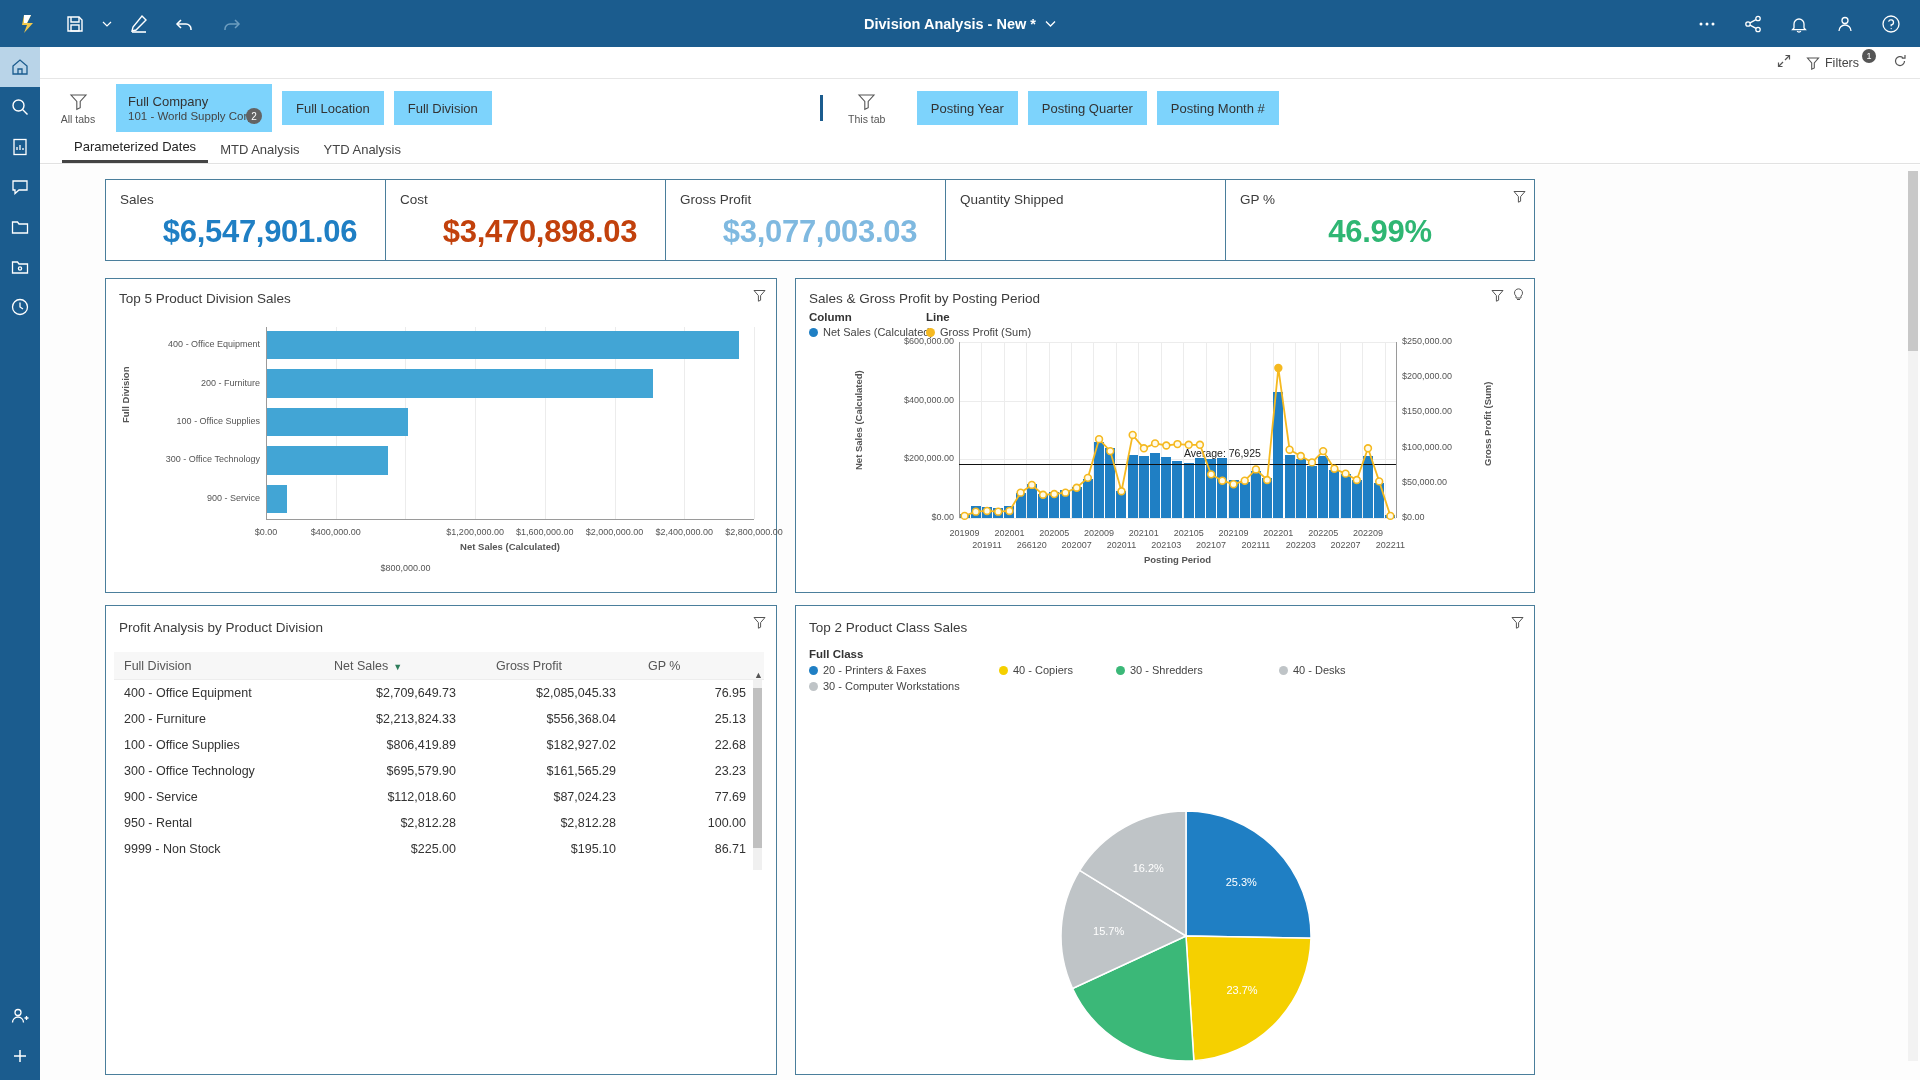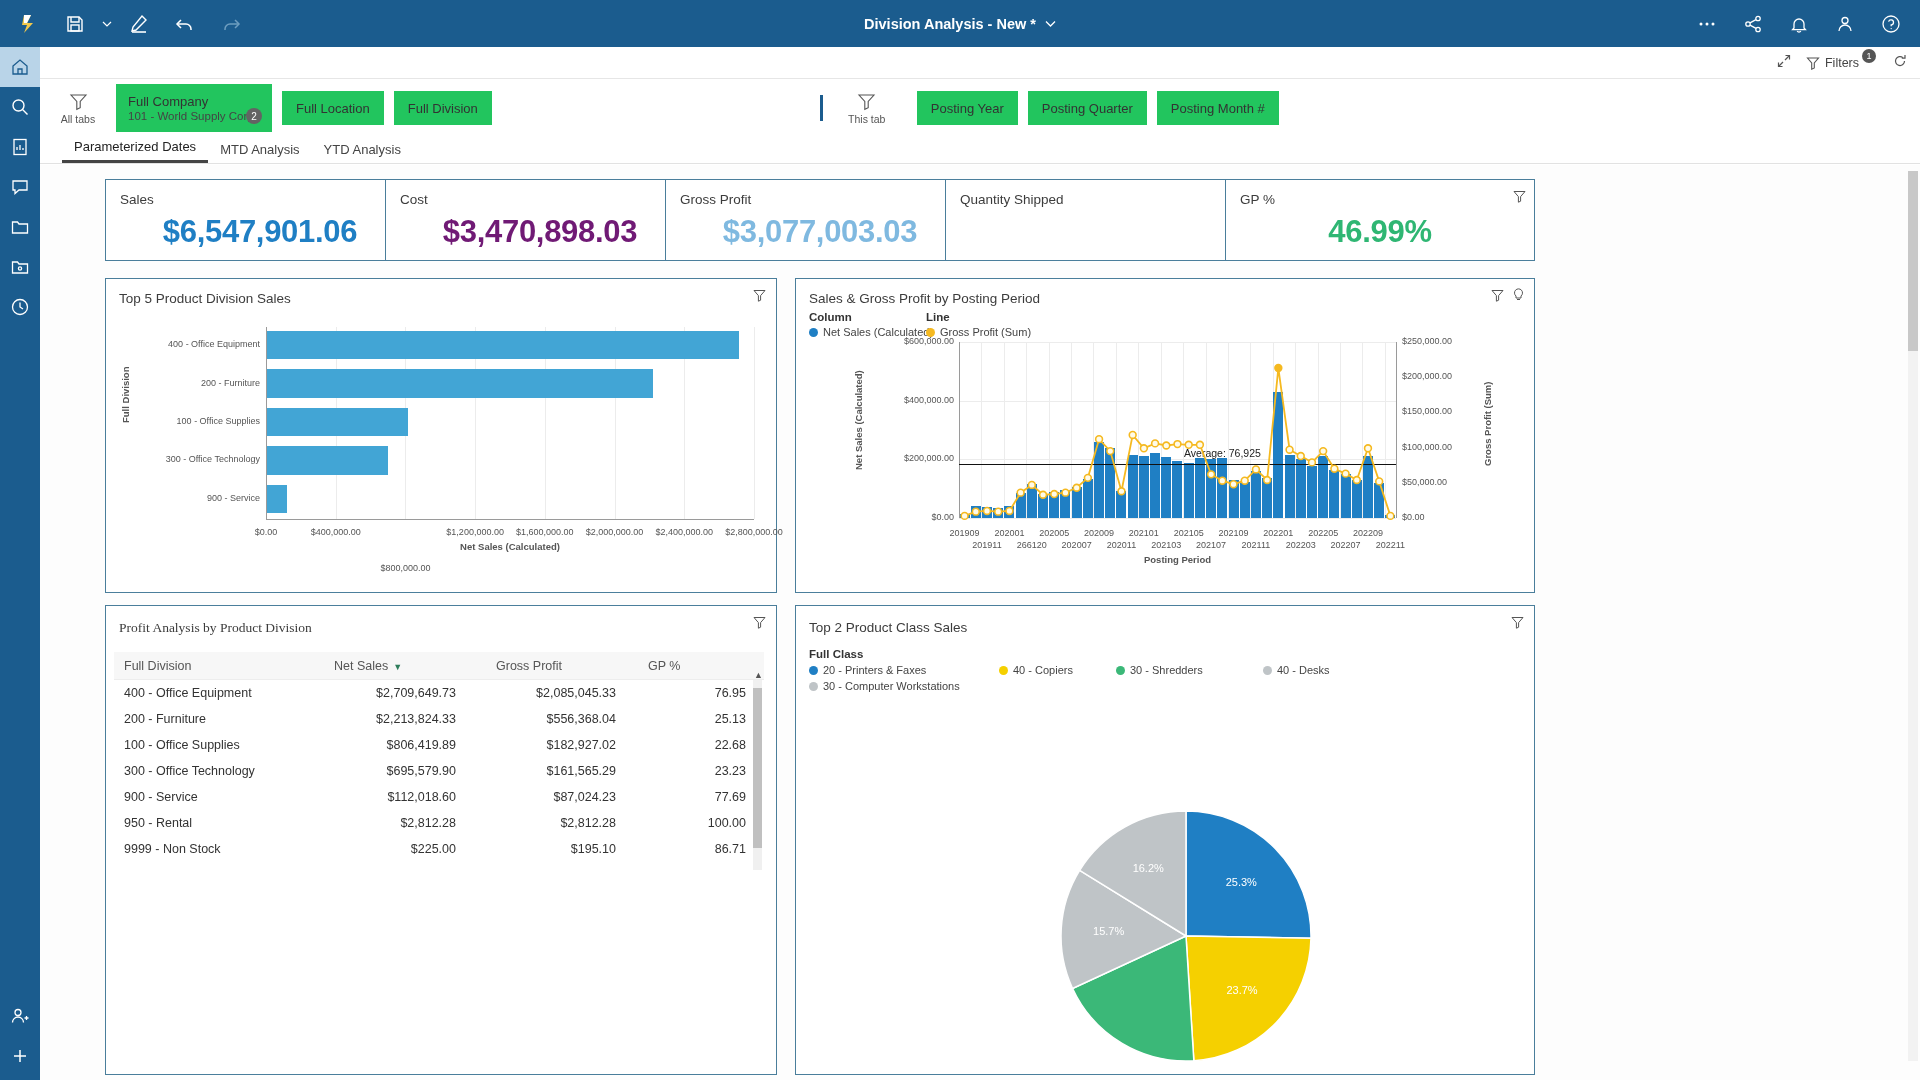--- a/index.html
+++ b/index.html
@@ -64,21 +64,21 @@
   .filterbar {
     position: absolute; top: 79px; left: 40px; width: 1880px; height: 58px;
     background: #fff; display: flex; align-items: center;
   }
   .fb-icon-grp {
     width: 76px; display: flex; flex-direction: column; align-items: center;
     justify-content: center; gap: 2px; cursor: pointer;
   }
   .fb-icon-grp .lbl { font-size: 10.5px; color: #555; }
   .chip {
-    background: #22c55e; height: 34px; min-width: 92px; padding: 0 14px;
+    background: #7dd3fc; height: 34px; min-width: 92px; padding: 0 14px;
     display: flex; align-items: center; font-size: 13px; color: #333;
     cursor: pointer; margin-right: 10px;
   }
   .chip.tall {
     height: 48px; flex-direction: column; align-items: flex-start;
     justify-content: center; gap: 1px; padding: 0 12px; width: 156px;
     position: relative;
   }
   .chip .c1 { font-size: 13px; }
   .chip .c2 { font-size: 11.5px; color: #444; max-width: 128px; overflow: hidden; white-space: nowrap; }
@@ -388,21 +388,21 @@
     <div class="funnel-btn fn"><svg width="13" height="13" viewBox="0 0 13 13" fill="none" stroke="#555" stroke-width="1">
           <path d="M1 1.5 h11 L7.6 6.6 v4.6 l-2.2 1 V6.6 Z"></path>
         </svg></div>
     <div class="kval" style="color:#1f7fc4">$6,547,901.06</div>
   </div>
   <div class="card kpi" style="left:345px; top:14px; width:310px;">
     <div class="card-title kname">Cost</div>
     <div class="funnel-btn fn"><svg width="13" height="13" viewBox="0 0 13 13" fill="none" stroke="#555" stroke-width="1">
           <path d="M1 1.5 h11 L7.6 6.6 v4.6 l-2.2 1 V6.6 Z"></path>
         </svg></div>
-    <div class="kval" style="color:#701a75">$3,470,898.03</div>
+    <div class="kval" style="color:#c2410c">$3,470,898.03</div>
   </div>
   <div class="card kpi" style="left:625px; top:14px; width:310px;">
     <div class="card-title kname">Gross Profit</div>
     <div class="funnel-btn fn"><svg width="13" height="13" viewBox="0 0 13 13" fill="none" stroke="#555" stroke-width="1">
           <path d="M1 1.5 h11 L7.6 6.6 v4.6 l-2.2 1 V6.6 Z"></path>
         </svg></div>
     <div class="kval" style="color:#7fb9e0">$3,077,003.03</div>
   </div>
   <div class="card kpi" style="left:905px; top:14px; width:310px;">
     <div class="card-title kname">Quantity Shipped</div>
@@ -616,21 +616,21 @@
         <div class="tick" style="left:523.576923076923px;top:261px;width:52px;text-align:center;">202207</div>
         <div class="tick" style="left:545.9871794871794px;top:249px;width:52px;text-align:center;">202209</div>
         <div class="tick" style="left:568.3974358974359px;top:261px;width:52px;text-align:center;">202211</div>
         <div class="axlabel" style="left:57px;top:191px;transform:rotate(-90deg);transform-origin:left top;white-space:nowrap;font-weight:bold;">Net Sales (Calculated)</div>
         <div class="axlabel" style="left:686px;top:187px;transform:rotate(-90deg);transform-origin:left top;white-space:nowrap;font-weight:bold;">Gross Profit (Sum)</div>
         <div class="axlabel" style="left:163px;top:275px;width:437px;text-align:center;font-weight:bold;">Posting Period</div>
       </div>
   </div>
 
   <div class="card" style="left:65px; top:440px; width:672px; height:470px;">
-    <div class="card-title" style="left:13px; top:14px;font-family:Liberation Serif, serif;">Profit Analysis by Product Division</div>
+    <div class="card-title" style="left:13px; top:14px;">Profit Analysis by Product Division</div>
     <div class="funnel-btn" style="right:10px; top:9px;"><svg width="13" height="13" viewBox="0 0 13 13" fill="none" stroke="#555" stroke-width="1">
           <path d="M1 1.5 h11 L7.6 6.6 v4.6 l-2.2 1 V6.6 Z"></path>
         </svg></div>
     <div class="tbl">
       <div class="hrow">
         <div class="c-div">Full Division</div>
         <div class="c-ns"><span>Net Sales</span><span class="sort-caret">▼</span></div>
         <div class="c-gp">Gross Profit</div>
         <div class="c-pct">GP %</div>
       </div>
@@ -696,21 +696,21 @@
         <span>20 - Printers &amp; Faxes</span>
       </div>
     <div class="leg-item" style="left:203px; top:58px;">
         <span class="dot" style="background:#f5d000"></span>
         <span>40 - Copiers</span>
       </div>
     <div class="leg-item" style="left:320px; top:58px;">
         <span class="dot" style="background:#3bb878"></span>
         <span>30 - Shredders</span>
       </div>
-    <div class="leg-item" style="left:448px; top:58px;padding-left:19px;">
+    <div class="leg-item" style="left:464px; top:58px;padding-left:19px;">
         <span class="dot" style="background:#bfc4c7"></span>
         <span>40 - Desks</span>
       </div>
     <div class="leg-item" style="left:13px;  top:74px;">
         <span class="dot" style="background:#bfc4c7"></span>
         <span>30 - Computer Workstations</span>
       </div>
 
     <div id="piechart" style="position:absolute; left:0; top:0; width:740px; height:470px;">
         <svg style="position:absolute;left:0;top:0;width:740px;height:470px;overflow:visible">

